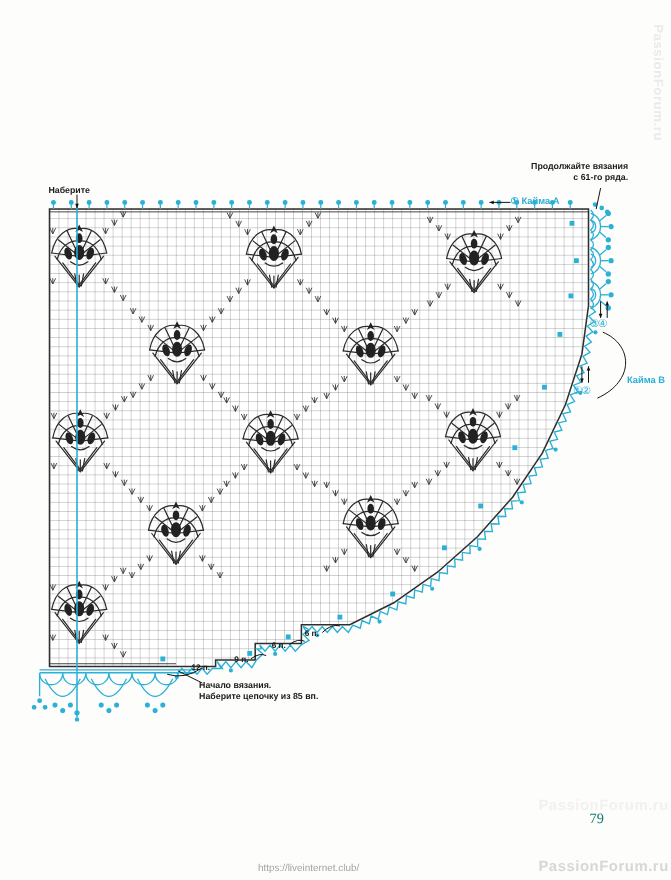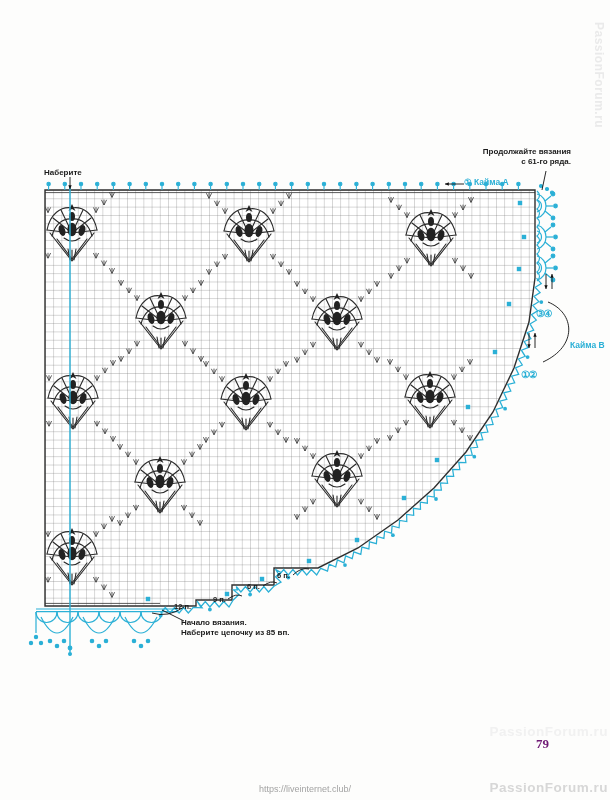--- a/index.html
+++ b/index.html
@@ -1,25 +1,25 @@
 <!DOCTYPE html>
 <html style="--accent: #2bb0d6;"><head>
 <meta charset="utf-8">
 <style>
   html,body{margin:0;padding:0;background:#fbfbfa;}
   #page{position:relative;width:610px;height:800px;background:#fdfdfc;overflow:hidden;
         font-family:"Liberation Sans",sans-serif;}
   .lbl{position:absolute;font-weight:bold;font-size:8px;color:#1b1b1b;line-height:10px;white-space:nowrap;}
   .cy{color:var(--accent);}
   .right-align{text-align:right;}
-  .circnums{position:absolute;font-weight:bold;font-size:10px;color:var(--accent);letter-spacing:-1.5px;white-space:nowrap;margin-top:20px;}
+  .circnums{position:absolute;font-weight:normal;font-size:10px;color:var(--accent);letter-spacing:-1.5px;white-space:nowrap;}
   .step-label{position:absolute;font-weight:bold;font-size:7.5px;color:#1b1b1b;white-space:nowrap;}
   #page-number{position:absolute;left:536px;top:736px;font-family:"Liberation Serif",serif;
-               font-weight:bold;font-size:13px;color:#701a75;}
-  #site-url{position:absolute;left:0;top:784px;width:610px;text-align:center;
+               font-weight:normal;font-size:13px;color:#0f766e;}
+  #site-url{position:absolute;left:0;top:784px;width:561px;text-align:center;
             font-size:9px;color:#a3a3a3;}
   .wm{position:absolute;font-weight:bold;letter-spacing:.5px;}
   #wm-vert{left:592px;top:22px;writing-mode:vertical-rl;font-size:12px;color:#eaeaea;}
   #wm-bottom{right:2px;top:780px;font-size:13.5px;color:#d7d7d7;}
   #wm-faint{right:2px;top:724px;font-size:13.5px;color:#f1f1f1;}
   svg{position:absolute;left:0;top:0;}
 </style>
 </head>
 <body>
 

